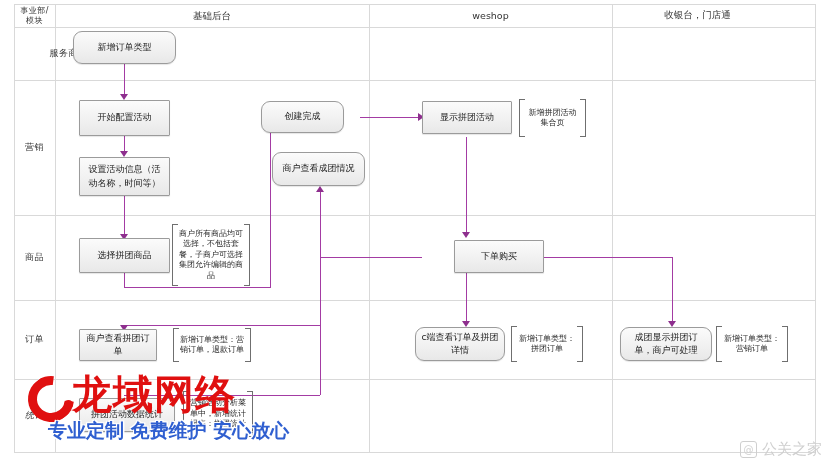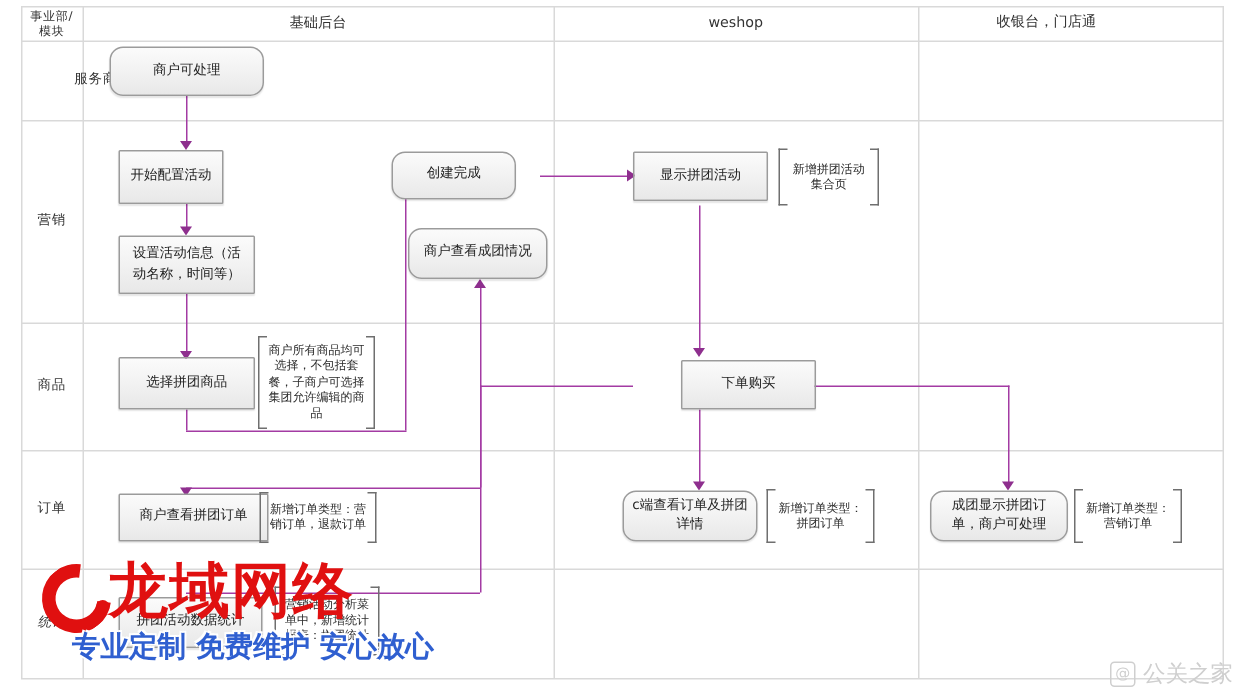--- a/index.html
+++ b/index.html
@@ -123,37 +123,37 @@
   <div class="arrow down" style="left:462px;top:321px;"></div>
 
   <div class="conn h" style="left:512px;top:257px;width:161px;"></div>
   <div class="conn v" style="left:672px;top:257px;height:66px;"></div>
   <div class="arrow down" style="left:668px;top:321px;"></div>
 
   <div class="conn v" style="left:320px;top:190px;height:205px;"></div>
   <div class="conn h" style="left:124px;top:395px;width:196px;"></div>
   <div class="arrow up" style="left:316px;top:186px;"></div>
 
-  <div class="node rounded" style="left:73px;top:31px;width:103px;height:33px;">商户可处理</div>
+  <div class="node rounded" style="left:73px;top:31px;width:103px;height:33px;">新增订单类型</div>
 
-  <div class="node sharp" style="left:79px;top:100px;width:70px;height:36px;">开始配置活动</div>
+  <div class="node sharp" style="left:79px;top:100px;width:91px;height:36px;">开始配置活动</div>
 
   <div class="node sharp" style="left:79px;top:157px;width:91px;height:39px;">设置活动信息（活动名称，时间等）</div>
 
   <div class="node rounded" style="left:261px;top:101px;width:83px;height:32px;">创建完成</div>
 
   <div class="node rounded" style="left:272px;top:152px;width:93px;height:34px;">商户查看成团情况</div>
 
   <div class="node sharp" style="left:422px;top:101px;width:90px;height:33px;">显示拼团活动</div>
 
   <div class="node sharp" style="left:79px;top:238px;width:91px;height:35px;">选择拼团商品</div>
 
   <div class="node sharp" style="left:422px;top:240px;width:90px;height:33px;margin-left:32px;">下单购买</div>
 
-  <div class="node sharp" style="left:79px;top:329px;width:100px;height:32px;">商户查看拼团订单</div>
+  <div class="node sharp" style="left:79px;top:329px;width:78px;height:32px;">商户查看拼团订单</div>
 
   <div class="node rounded" style="left:415px;top:327px;width:90px;height:34px;">c端查看订单及拼团详情</div>
 
   <div class="node rounded" style="left:620px;top:327px;width:92px;height:34px;">成团显示拼团订单，商户可处理</div>
 
   <div class="node sharp" style="left:79px;top:398px;width:96px;height:34px;">拼团活动数据统计</div>
 
   <div class="note" style="left:519px;top:99px;width:67px;height:38px;">新增拼团活动集合页</div>
 
   <div class="note" style="left:172px;top:224px;width:78px;height:62px;">商户所有商品均可选择，不包括套餐，子商户可选择集团允许编辑的商品</div>

